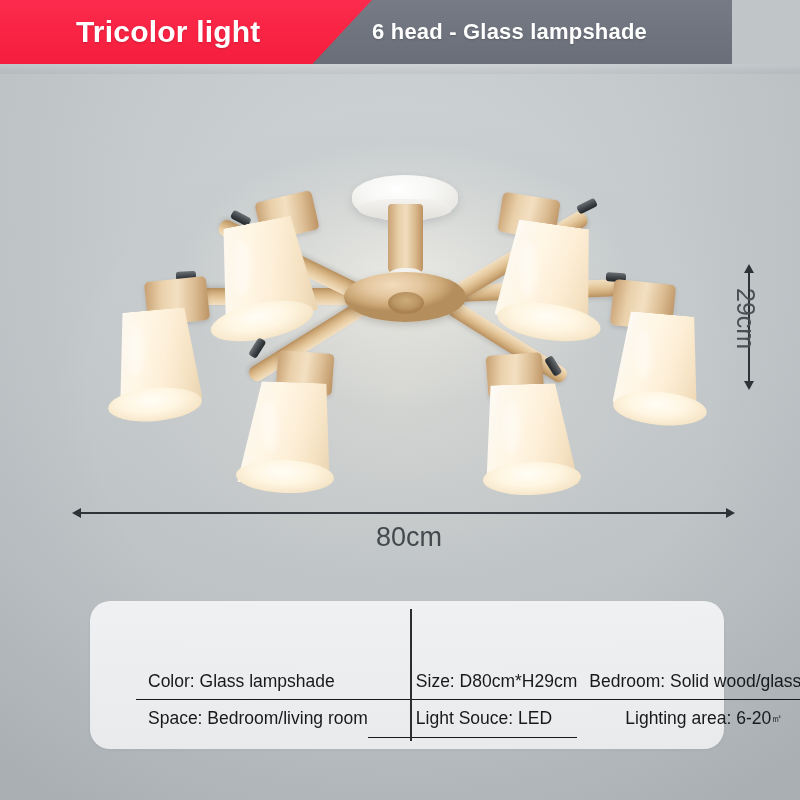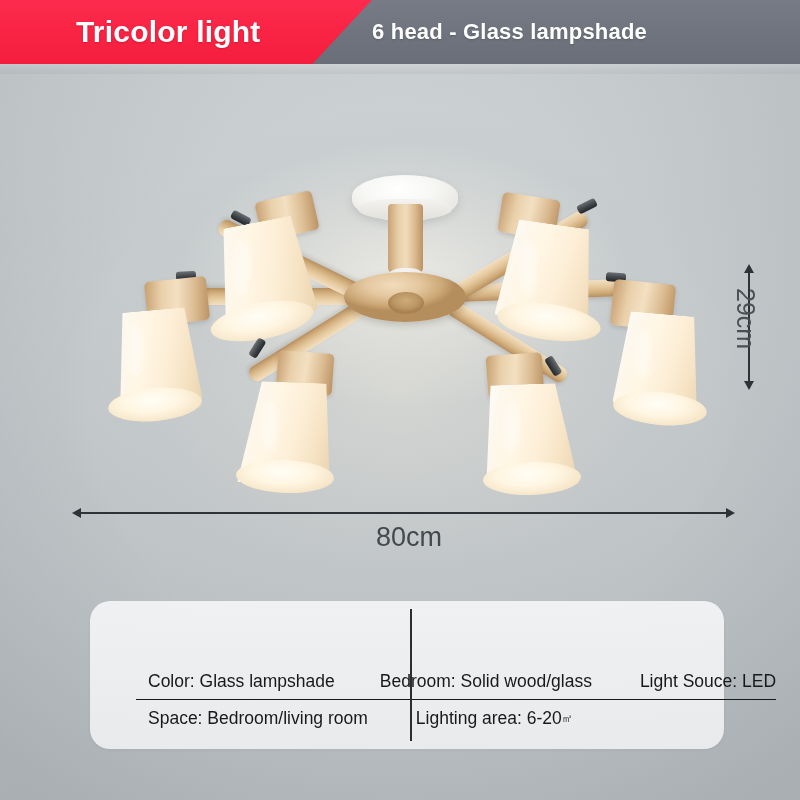--- a/index.html
+++ b/index.html
@@ -27,21 +27,21 @@
     position: absolute; left:0; top:64px; width:800px; height:736px;
     background: radial-gradient(ellipse 560px 520px at 400px 330px, rgba(0,0,0,0) 55%, rgba(30,38,45,0.10) 100%);
     pointer-events: none;
   }
   .top-strip {
     position: absolute; left:0; top:64px; width:800px; height:10px;
     background: linear-gradient(180deg,#d3d7d9 0%, #c9cdd0 60%, #c4c9cc 100%);
   }
 
   
-  .banner { position:absolute; left:0; top:0; width:800px; height:64px; overflow:hidden; }
+  .banner { position:absolute; left:0; top:0; width:732px; height:64px; overflow:hidden; }
   .banner-gray {
     position:absolute; inset:0;
     background: linear-gradient(180deg,#767b85 0%, #6f747e 50%, #696e78 100%);
   }
   .banner-red {
     position:absolute; left:0; top:0; width:372px; height:64px;
     background: linear-gradient(180deg,#fc2b4d 0%, #f92343 55%, #f41d3d 100%);
     clip-path: polygon(0 0, 100% 0, 84% 100%, 0 100%);
   }
   .banner-label {
@@ -269,25 +269,26 @@
   <div class="dim-v">
     <div class="tip t"></div>
     <div class="line"></div>
     <div class="tip b"></div>
   </div>
   <div class="dim-v-label">29cm</div>
 
   <div class="spec-panel">
     <div class="spec-table">
       <div class="spec-cell">Color: Glass lampshade</div>
+      <div class="spec-cell col-r">Size: D80cm*H29cm</div>
 
       <div class="spec-cell">Bedroom: Solid wood/glass</div>
+      <div class="spec-cell row-last">Space: Bedroom/living room</div>
+
       <div class="spec-cell col-r">Light Souce: LED</div>
-
-      <div class="spec-cell row-last">Space: Bedroom/living room</div>
       <div class="spec-cell col-r row-last">
         <span>Lighting area: 6-20</span>
           <span class="sup">㎡</span>
       </div>
     </div>
     <div class="spec-vdiv"></div>
   </div>
 
   <div class="banner">
     <div class="banner-gray"></div>

